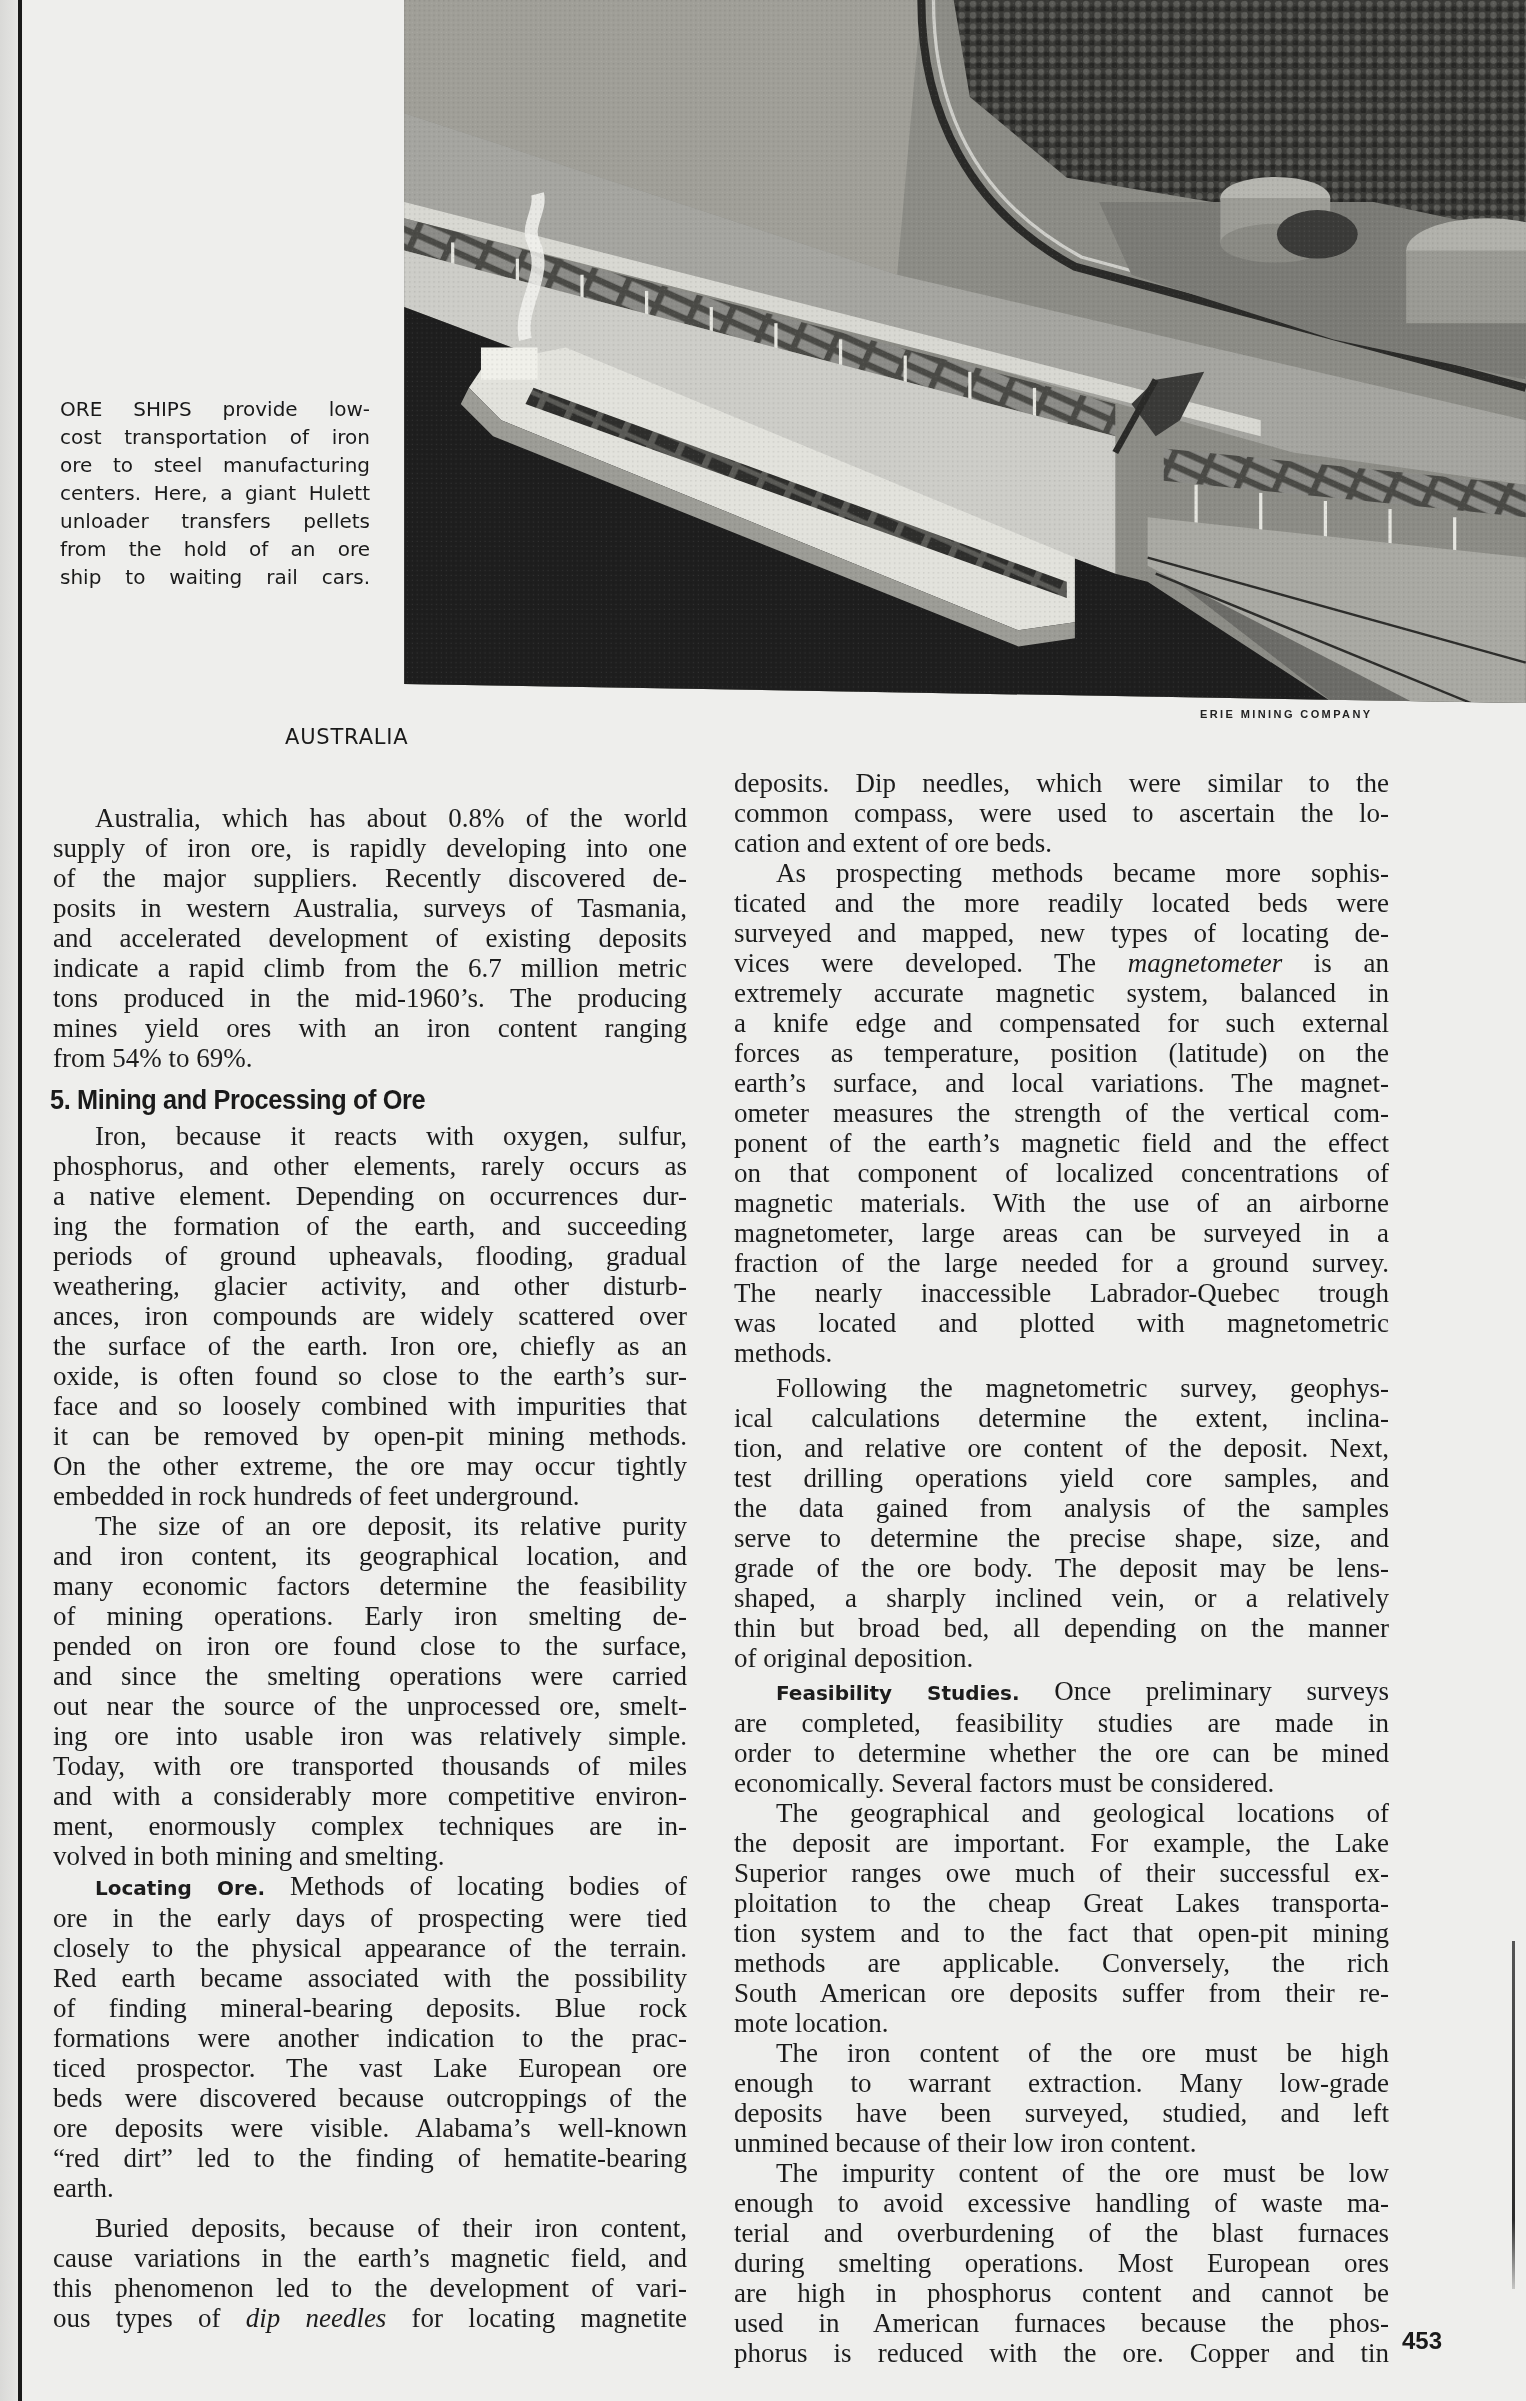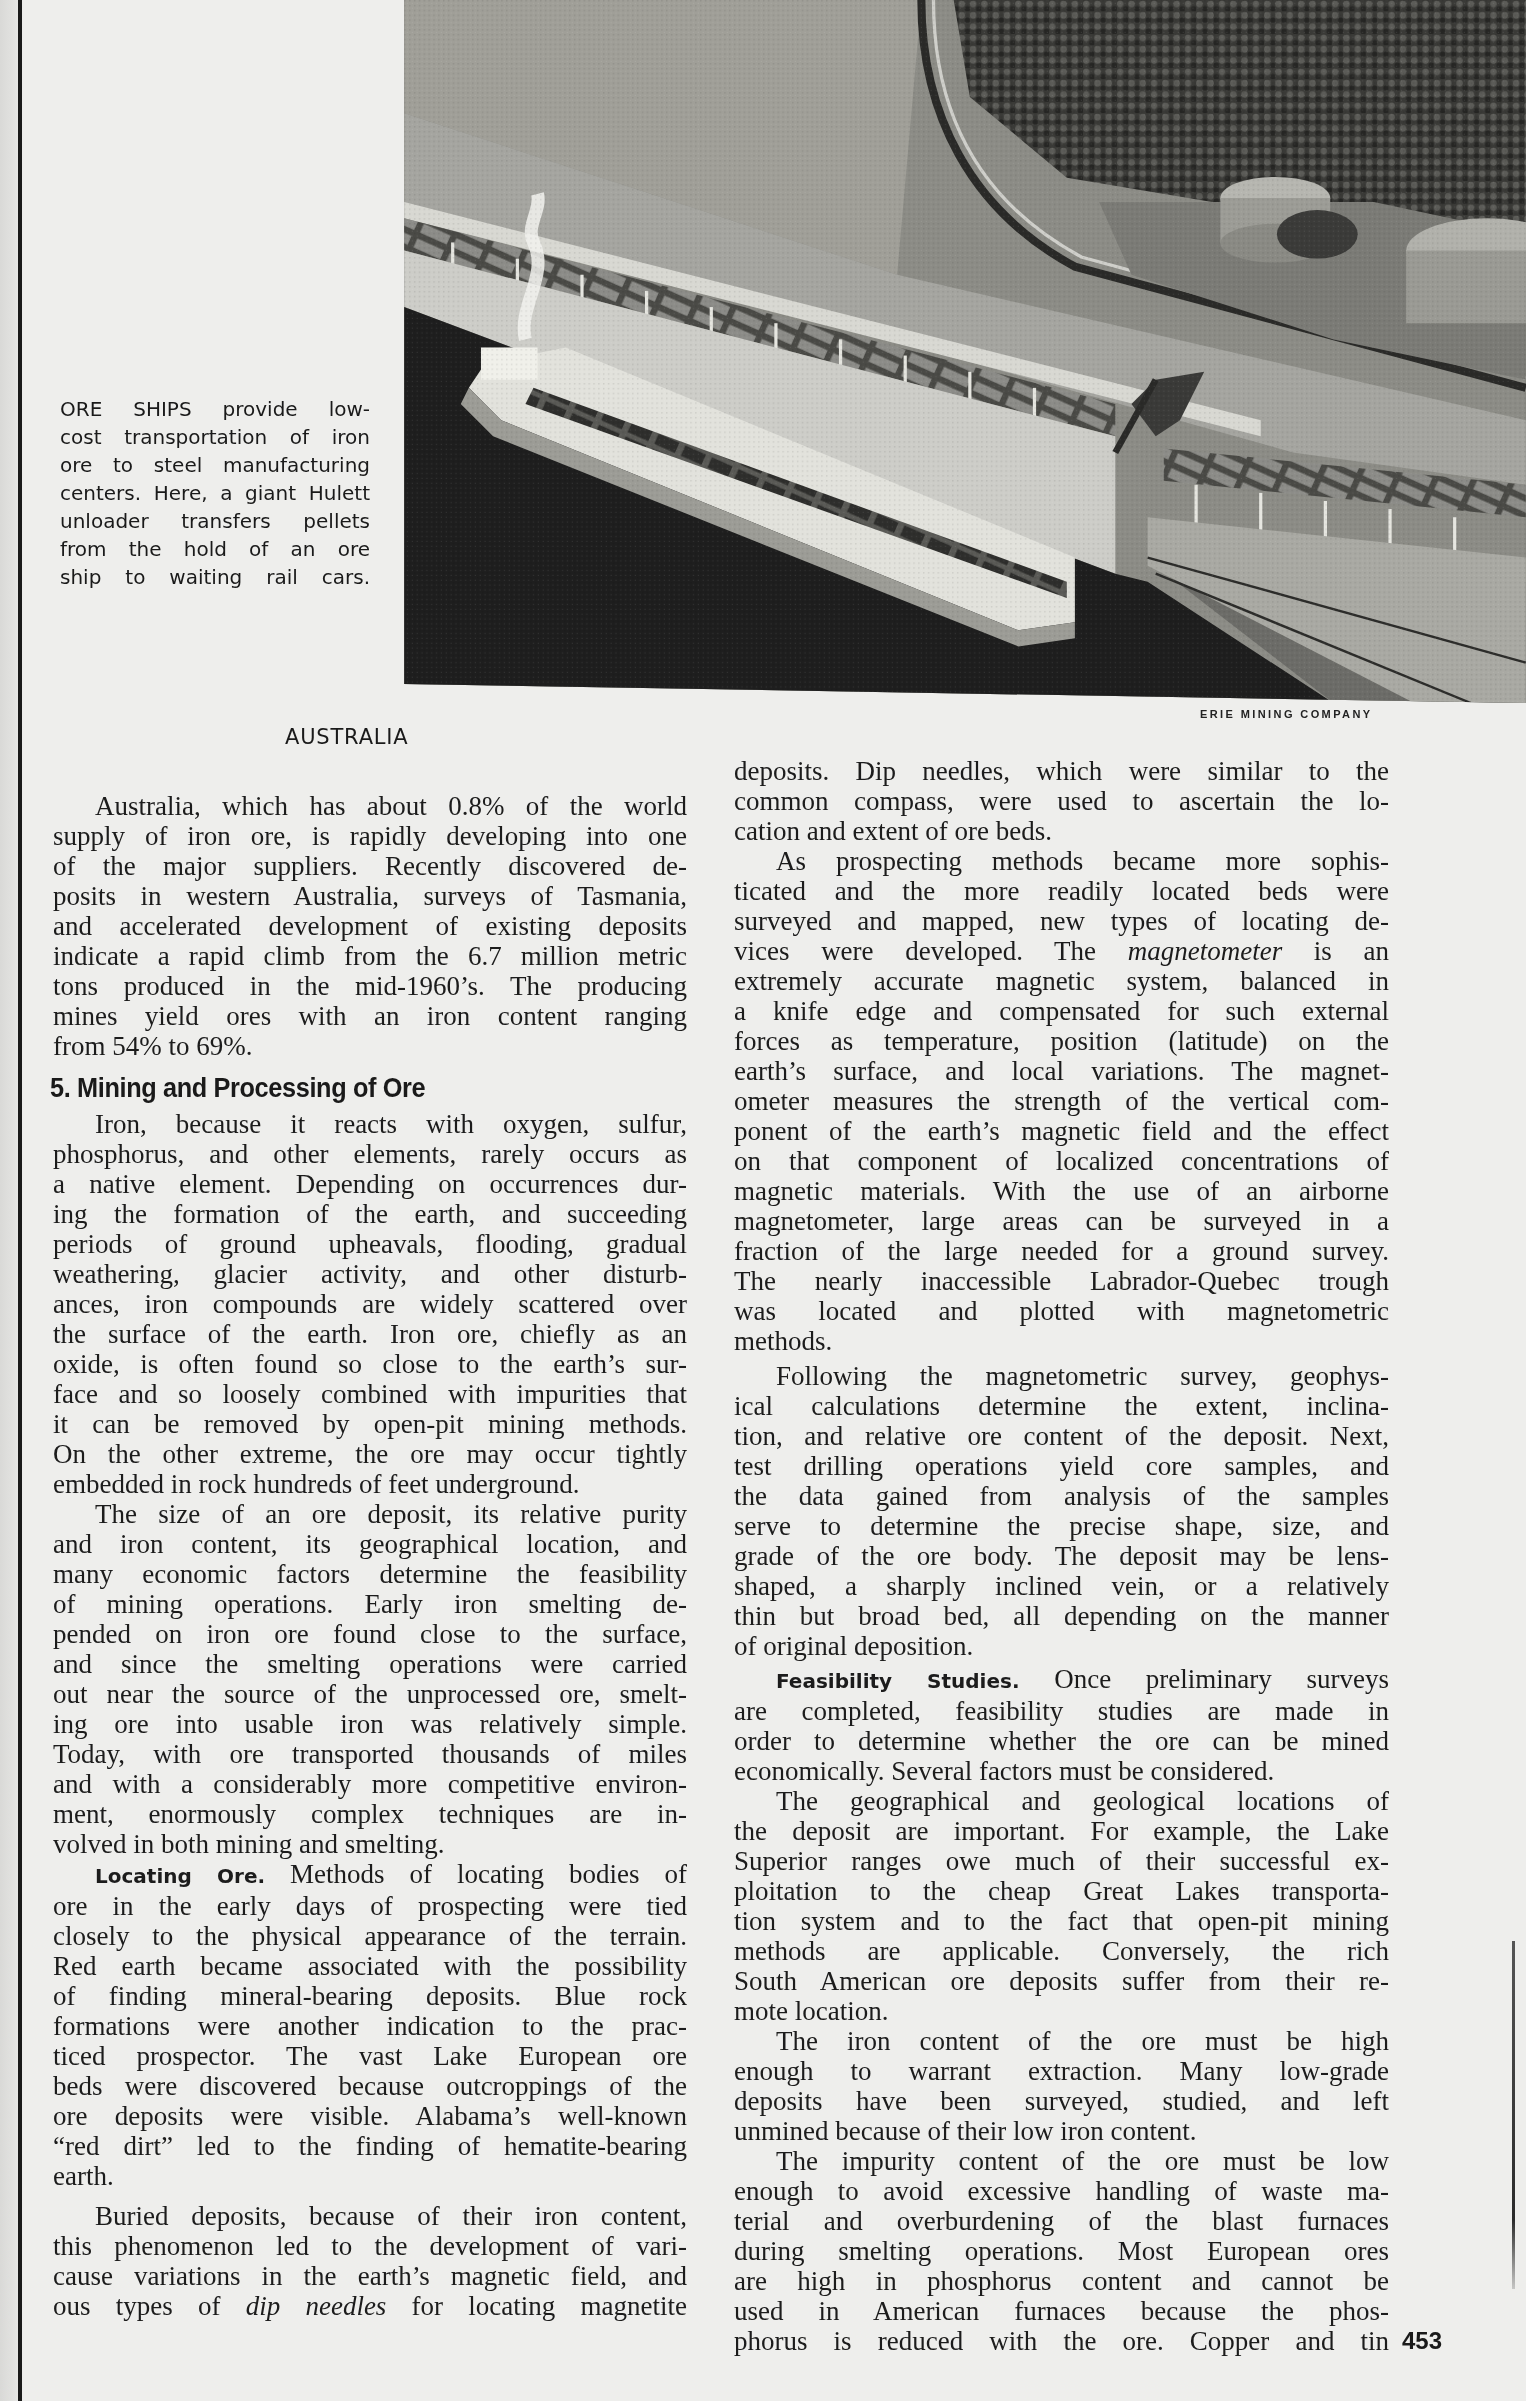--- a/index.html
+++ b/index.html
@@ -34,21 +34,21 @@
     font-size: 11px; letter-spacing: 2.4px; font-weight: 600; color: #222;
   }
   .caption {
     position: absolute; left: 60px; top: 395px; width: 310px;
     font-family: "DejaVu Sans", "Liberation Sans", sans-serif;
     font-size: 20px; line-height: 28px; text-align: justify; text-align-last: justify;
     color: #1a1a1a;
   }
   .caption .line { display: block; text-align: justify; text-align-last: justify; }
   .col {
-    position: absolute; font-size: 27px; line-height: 30px; color: #1c1c1c;
+    position: absolute; font-size: 27px; line-height: 30px; color: #1c1c1c; margin-top: 12px;
   }
   .col-left { left: 53px; top: 791px; width: 634px; }
   .col-right { left: 734px; top: 756px; width: 655px; }
   .col .line { display: block; white-space: nowrap; text-align: justify; text-align-last: justify; }
   .col .line.last { text-align-last: left; }
   .col .line.indent { padding-left: 42px; }
   .heading-au {
     position: absolute; left: 285px; top: 725px;
     font-family: "DejaVu Sans", "Liberation Sans", sans-serif;
     font-size: 21px; letter-spacing: 0.8px; color: #1a1a1a;
@@ -235,22 +235,22 @@
     <span class="line">formations were another indication to the prac-</span>
     <span class="line">ticed prospector. The vast Lake European ore</span>
     <span class="line">beds were discovered because outcroppings of the</span>
     <span class="line">ore deposits were visible. Alabama’s well-known</span>
     <span class="line">“red dirt” led to the finding of hematite-bearing</span>
     <span class="line last">earth.</span>
   </div>
 
   <div style="margin-top:9.7px;">
     <span class="line indent">Buried deposits, because of their iron content,</span>
+    <span class="line">cause variations in the earth’s magnetic field, and</span>
     <span class="line">this phenomenon led to the development of vari-</span>
-    <span class="line">cause variations in the earth’s magnetic field, and</span>
     <span class="line"><span>ous types of </span><em>dip needles</em><span> for locating magnetite</span></span>
   </div>
 </div>
 
 <div class="col col-right">
   <div>
     <span class="line">deposits. Dip needles, which were similar to the</span>
     <span class="line">common compass, were used to ascertain the lo-</span>
     <span class="line last">cation and extent of ore beds.</span>
   </div>

